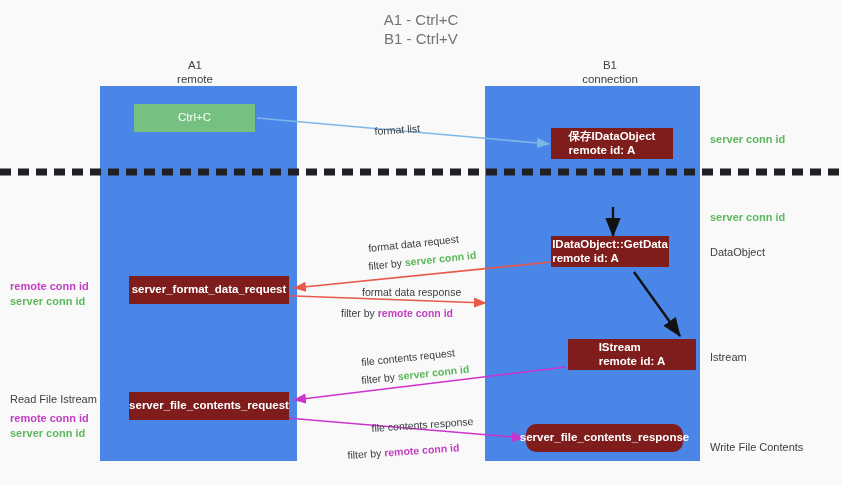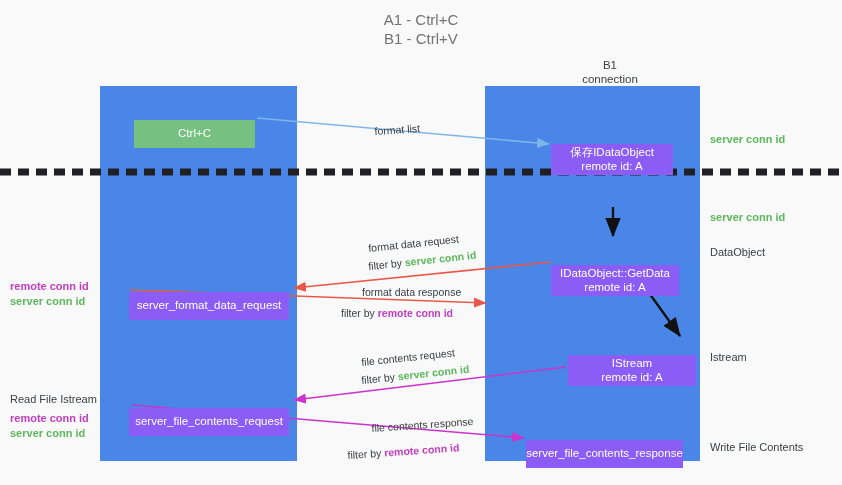--- a/index.html
+++ b/index.html
@@ -56,27 +56,26 @@
   .box {
     position: absolute;
     box-sizing: border-box;
     display: flex;
     flex-direction: column;
     align-items: center;
     justify-content: center;
     color: #ffffff;
     font-size: 11.5px;
     line-height: 13.5px;
-    text-align: center;
+    text-align: left;
     white-space: pre-line;
-    margin-top: 16px;
   }
   .box.green { background: #76c181; }
   .box.orange { background: #fbb martin; }
-  .box.orange { background: #8b5cf6; }
+  .box.orange { background: #7f1d1d; font-weight: bold; }
   
   .ann {
     position: absolute;
     font-size: 10.5px;
     color: #3c4043;
     line-height: 14px;
     white-space: nowrap;
   }
   .ann.rot { transform-origin: left bottom; }
   .ann .srv { color: #5cb85c; font-weight: bold; }
@@ -92,20 +91,24 @@
   .side.dark { color: #3c4043; font-weight: normal; }
 </style>
 </head>
 <body>
 
 <div id="stage">
 
   <div class="title">A1 - Ctrl+C
 B1 - Ctrl+V</div>
 
+  <div class="col-head" style="left:120px; top:58px; width:150px;">
+    <span>A1</span>
+    <span class="sub">remote</span>
+  </div>
   <div class="col-head" style="left:535px; top:58px; width:150px;">
     <span>B1</span>
     <span class="sub">connection</span>
   </div>
 
   <div class="lane" style="left:100px; top:86px; width:197px; height:375px;"></div>
   <div class="lane" style="left:485px; top:86px; width:215px; height:375px;"></div>
 
   <svg class="layer" viewBox="0 0 842 485">
     <defs>
@@ -143,28 +146,28 @@
   <div class="box green" style="left:134px; top:104px; width:121px; height:28px;">Ctrl+C</div>
 
   <div class="box orange" style="left:129px; top:392px; width:160px; height:28px;">server_file_contents_request</div>
 
   <div class="box orange" style="left:129px; top:276px; width:160px; height:28px;">server_format_data_request</div>
 
   <div class="box orange" style="left:551px; top:128px; width:122px; height:31px;">保存IDataObject
 remote id: A</div>
 
 
-  <div class="box orange" style="left:551px; top:249px; width:128px; height:31px;">IDataObject::GetData
+  <div class="box orange" style="left:551px; top:236px; width:118px; height:31px;">IDataObject::GetData
 remote id: A</div>
 
 
   <div class="box orange" style="left:568px; top:339px; width:128px; height:31px;">IStream
 remote id: A</div>
 
-  <div class="box orange" style="left:526px; top:424px; width:157px; height:28px;">server_file_contents_response</div>
+  <div class="box orange" style="left:526px; top:424px; width:157px; height:28px;border-radius:10px;">server_file_contents_response</div>
 
   <div class="ann rot" style="left:375px; top:124px; transform: rotate(-4deg);">format list</div>
 
   <div class="ann rot" style="left:369px; top:241px; transform: rotate(-6deg);">format data request</div>
   <div class="ann rot" style="left:369px; top:259px; transform: rotate(-6deg);">
     <span>filter by </span><span class="srv">server conn id</span>
   </div>
 
   <div class="ann" style="left:362px; top:285px;">format data response</div>
   <div class="ann" style="left:341px; top:306px; font-weight:bold;">

